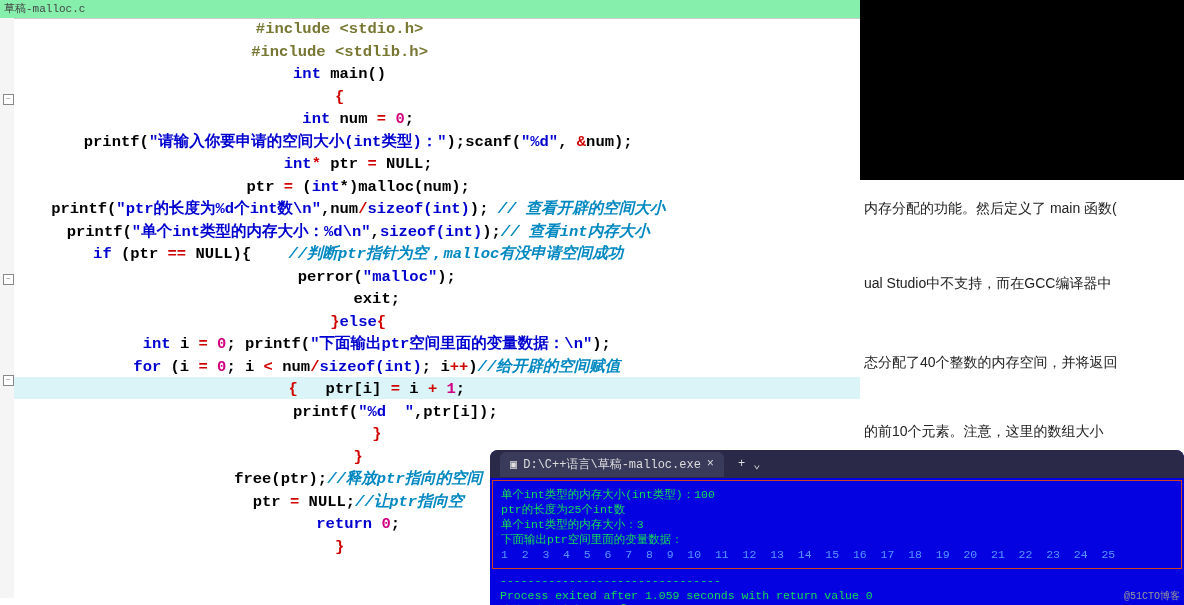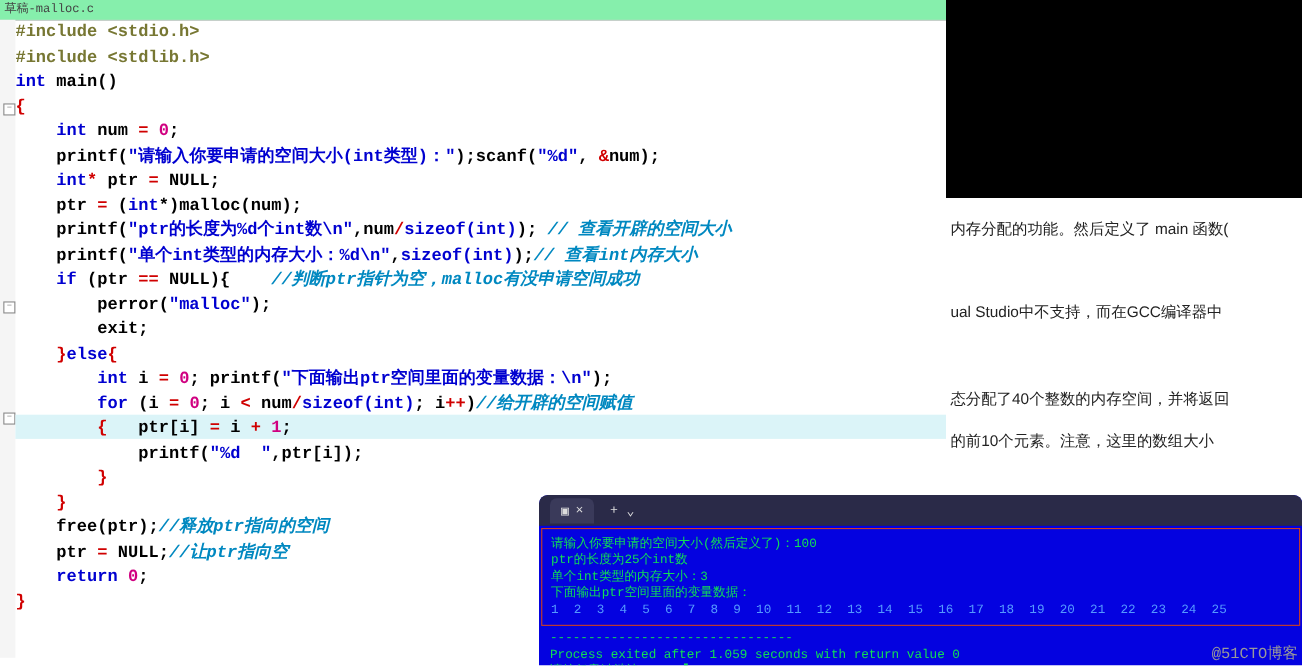--- a/index.html
+++ b/index.html
@@ -40,20 +40,21 @@
     color: #888;
   }
   .code-block {
     position: absolute;
     left: 14px;
     top: 0;
     white-space: pre;
     font-weight: bold;
     font-size: 15.5px;
     line-height: 22.5px;
+    text-align: center;
   }
   .hl-line {
     position: absolute;
     left: 14px;
     width: 850px;
     height: 22px;
     background: #dbf4f8;
   }
   .k-pre { color: #777733; }
   .k-blue { color: #0000D0; }
@@ -129,21 +130,21 @@
     padding: 2px 10px;
     color: #11dd55;
     white-space: pre;
     font-size: 11.5px;
     line-height: 15px;
   }
   .watermark {
     position: absolute;
     right: 4px;
     bottom: 2px;
-    font-size: 14px;
+    font-size: 10px;
     color: #999;
   }
   .fold {
     position:absolute;
     left:3px;
     width:9px;height:9px;
     border:1px solid #888;
     font-size:8px;line-height:8px;text-align:center;color:#888;
     background:#fff;
   }
@@ -186,33 +187,34 @@
     <span class="k-black">ptr </span><span class="k-op">=</span><span class="k-black"> NULL;</span><span class="k-cmt">//让ptr指向空</span>
     <span class="k-blue">return</span><span> </span><span class="k-num">0</span><span class="k-black">;</span>
 <span class="k-paren">}</span></div>
 </div>
 
 <div class="right-pane">
   <div class="right-black"></div>
   <div class="right-text" style="top:275px">ual Studio中不支持，而在GCC编译器中</div>
   <div class="right-text" style="top:200px">内存分配的功能。然后定义了 main 函数(</div>
   <div class="right-text" style="top:354px">态分配了40个整数的内存空间，并将返回</div>
-  <div class="right-text" style="top:392px">的前10个元素。注意，这里的数组大小</div>
+  <div class="right-text" style="top:423px">的前10个元素。注意，这里的数组大小</div>
 </div>
 
 <div class="terminal">
   <div class="term-title">
     <div class="term-tab">
       <span>▣</span>
+      <span>D:\C++语言\草稿-malloc.exe</span>
       <span>×</span>
     </div>
     <span style="padding:0 8px;color:#ddd">+</span>
     <span style="color:#ddd">⌄</span>
   </div>
-  <div class="term-body"><span class="term-g">请输入你要申请的空间大小(然后定义了)：100</span>
+  <div class="term-body"><span class="term-g">单个int类型的内存大小(int类型)：100</span>
 <span class="term-g">ptr的长度为25个int数</span>
 <span class="term-g">单个int类型的内存大小：3</span>
 <span class="term-g">下面输出ptr空间里面的变量数据：</span>
 <span class="term-c">1  2  3  4  5  6  7  8  9  10  11  12  13  14  15  16  17  18  19  20  21  22  23  24  25</span></div>
   <div class="term-after"><span>--------------------------------</span>
 <span>Process exited after 1.059 seconds with return value 0</span>
 <span>请按任意键继续. . . </span>▌</div>
 </div>
 
 <div class="watermark">@51CTO博客</div>

